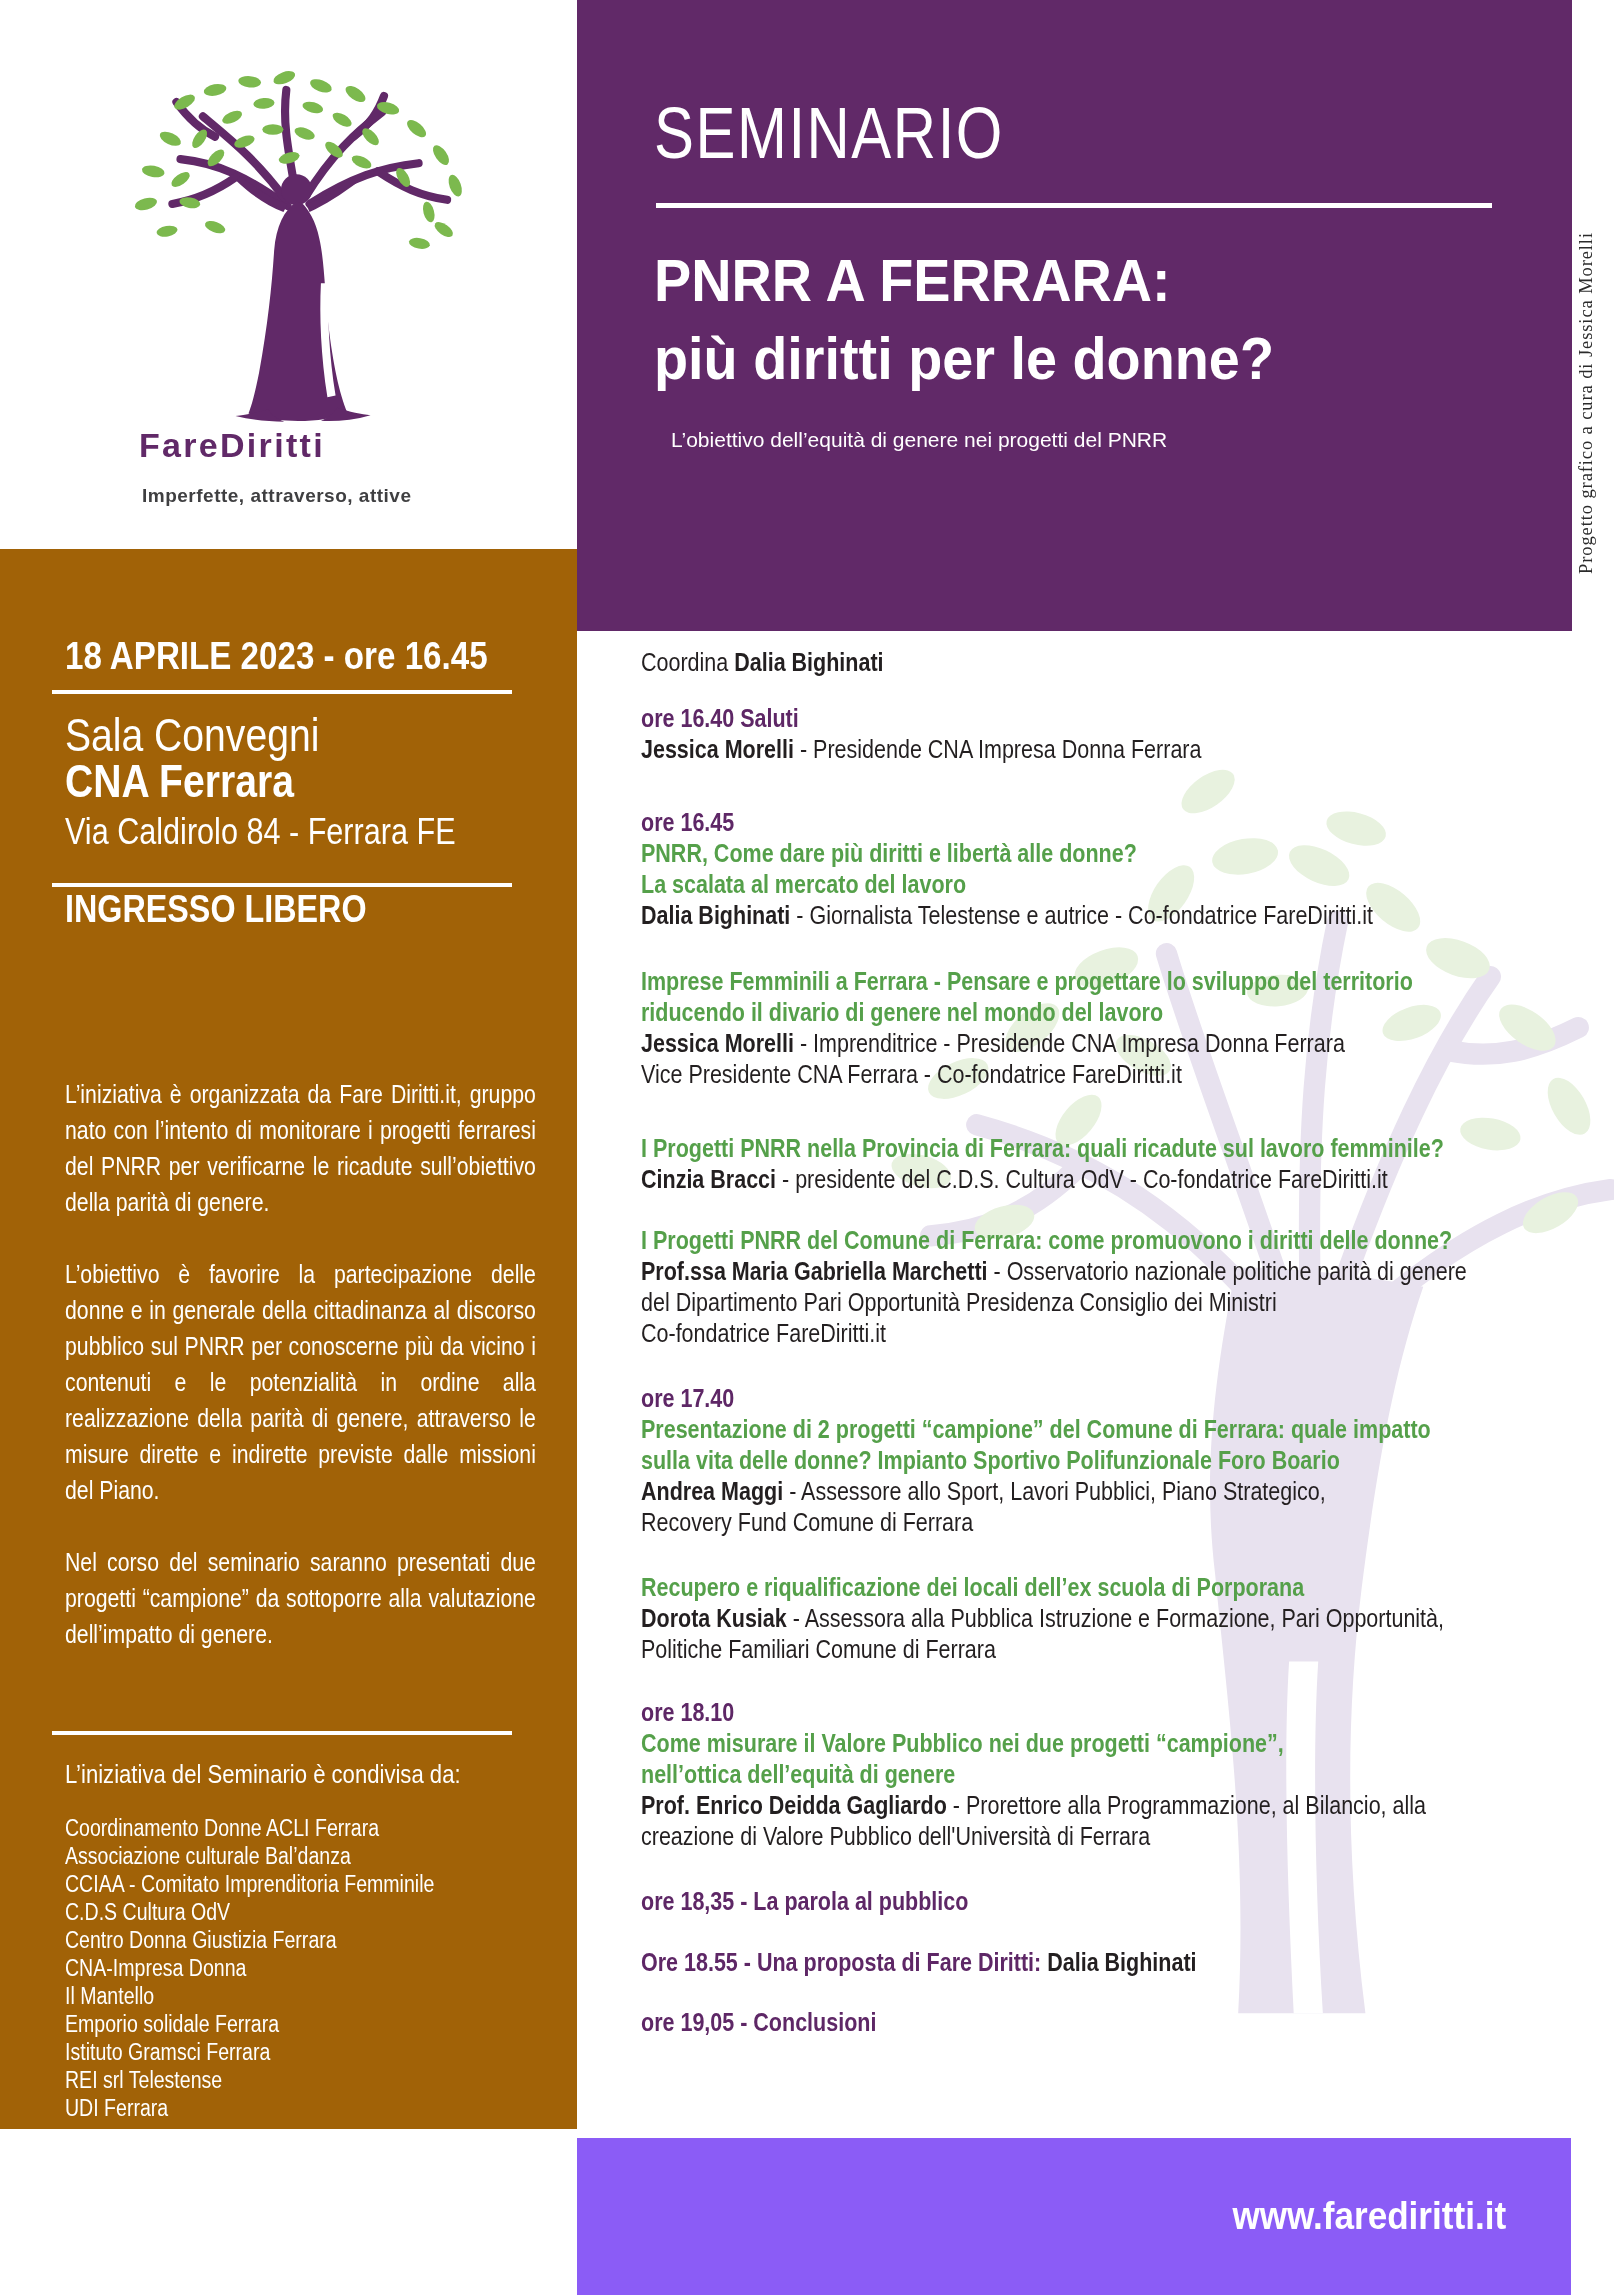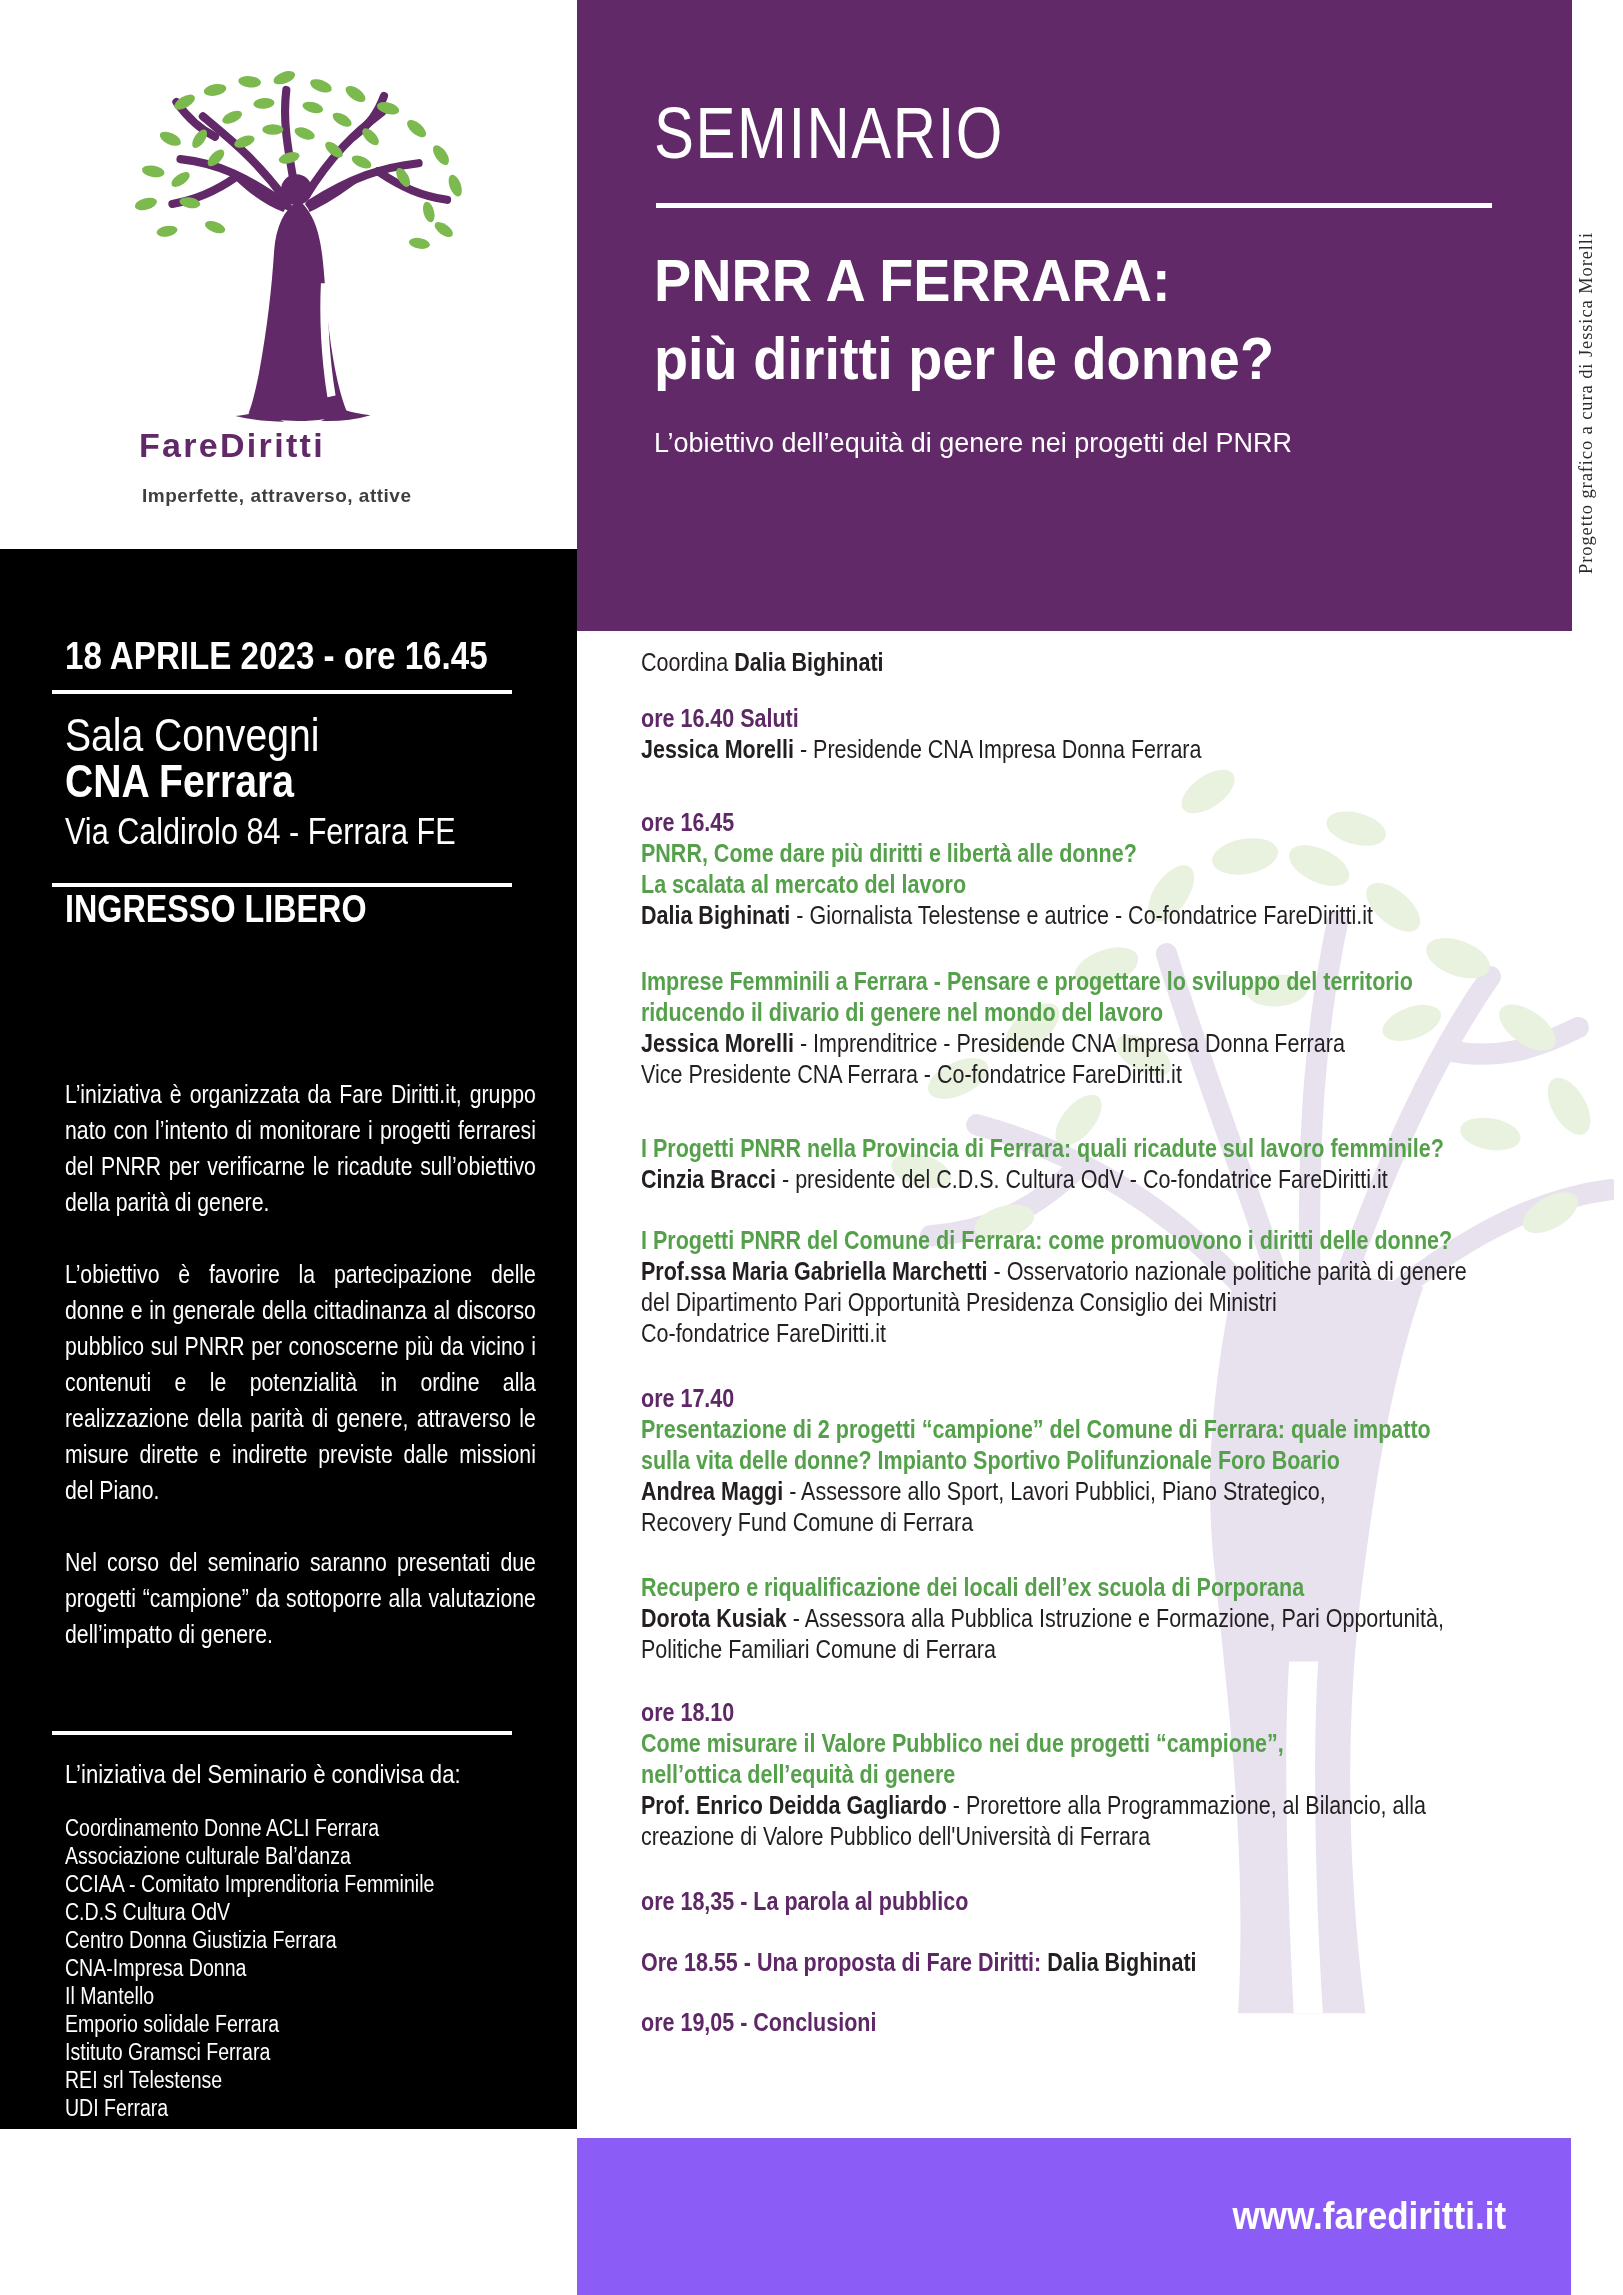--- a/index.html
+++ b/index.html
@@ -6,35 +6,35 @@
   body{width:1623px;height:2295px;position:relative;font-family:"Liberation Sans",sans-serif;color:#231f20;}
   .page{position:absolute;left:0;top:0;width:1623px;height:2295px;overflow:hidden;background:#fff;}
 
   
   .header-block{position:absolute;left:577px;top:0;width:995px;height:631px;background:#612968;}
   .kicker{position:absolute;left:77px;top:93px;font-size:73px;line-height:1.1;font-weight:400;color:#fff;
           letter-spacing:1.9px;white-space:nowrap;transform:scaleX(0.82);transform-origin:left top;}
   .header-rule{position:absolute;left:79px;top:203px;width:836px;height:5.1px;background:#ffffff;}
   .main-title{position:absolute;left:77px;top:242px;font-size:60px;line-height:78px;font-weight:bold;color:#fff;
           white-space:nowrap;transform:scaleX(0.93);transform-origin:left top;}
-  .subtitle{position:absolute;left:77px;top:428px;font-size:27px;font-weight:400;color:#fff;white-space:nowrap;}
+  .subtitle{position:absolute;left:94px;top:428px;font-size:21px;font-weight:400;color:#fff;white-space:nowrap;}
 
   
   .credit-vertical{position:absolute;left:1576px;top:324px;height:250px;font-family:"Liberation Serif",serif;
           font-size:18.5px;letter-spacing:0.9px;color:#2b2b2b;writing-mode:vertical-rl;transform:rotate(180deg);
           white-space:nowrap;}
 
   
   .logo-area{position:absolute;left:51px;top:42px;width:491px;height:507px;background:#fff;}
   .logo-tree{position:absolute;left:42px;top:9.3px;width:407px;height:375px;}
   .logo-word{position:absolute;left:88px;top:384px;font-size:34px;font-weight:bold;color:#612968;letter-spacing:2.3px;white-space:nowrap;}
   .logo-tagline{position:absolute;left:91px;top:443px;font-size:19px;font-weight:bold;color:#3f3f41;letter-spacing:0.5px;white-space:nowrap;}
 
   
-  .left-col{position:absolute;left:0;top:549px;width:577px;height:1580px;background:#000000;color:#fff;}
+  .left-col{position:absolute;left:0;top:549px;width:577px;height:1580px;background:#a16207;color:#fff;}
   .lc{transform:scaleX(0.85);transform-origin:left top;white-space:nowrap;position:absolute;left:65px;}
   .lc-date{top:85px;font-size:39px;font-weight:bold;}
   .lc-rule{position:absolute;left:52px;width:460px;height:4.2px;background:#fff;}
   .rule1{top:141px;}
   .rule2{top:334px;}
   .rule3{top:1182px;}
   .lc-room{top:159px;font-size:46px;font-weight:400;}
   .lc-org{top:205px;font-size:46px;font-weight:bold;}
   .lc-addr{top:262px;font-size:36px;font-weight:400;}
   .lc-free{top:339px;font-size:38px;font-weight:bold;}

